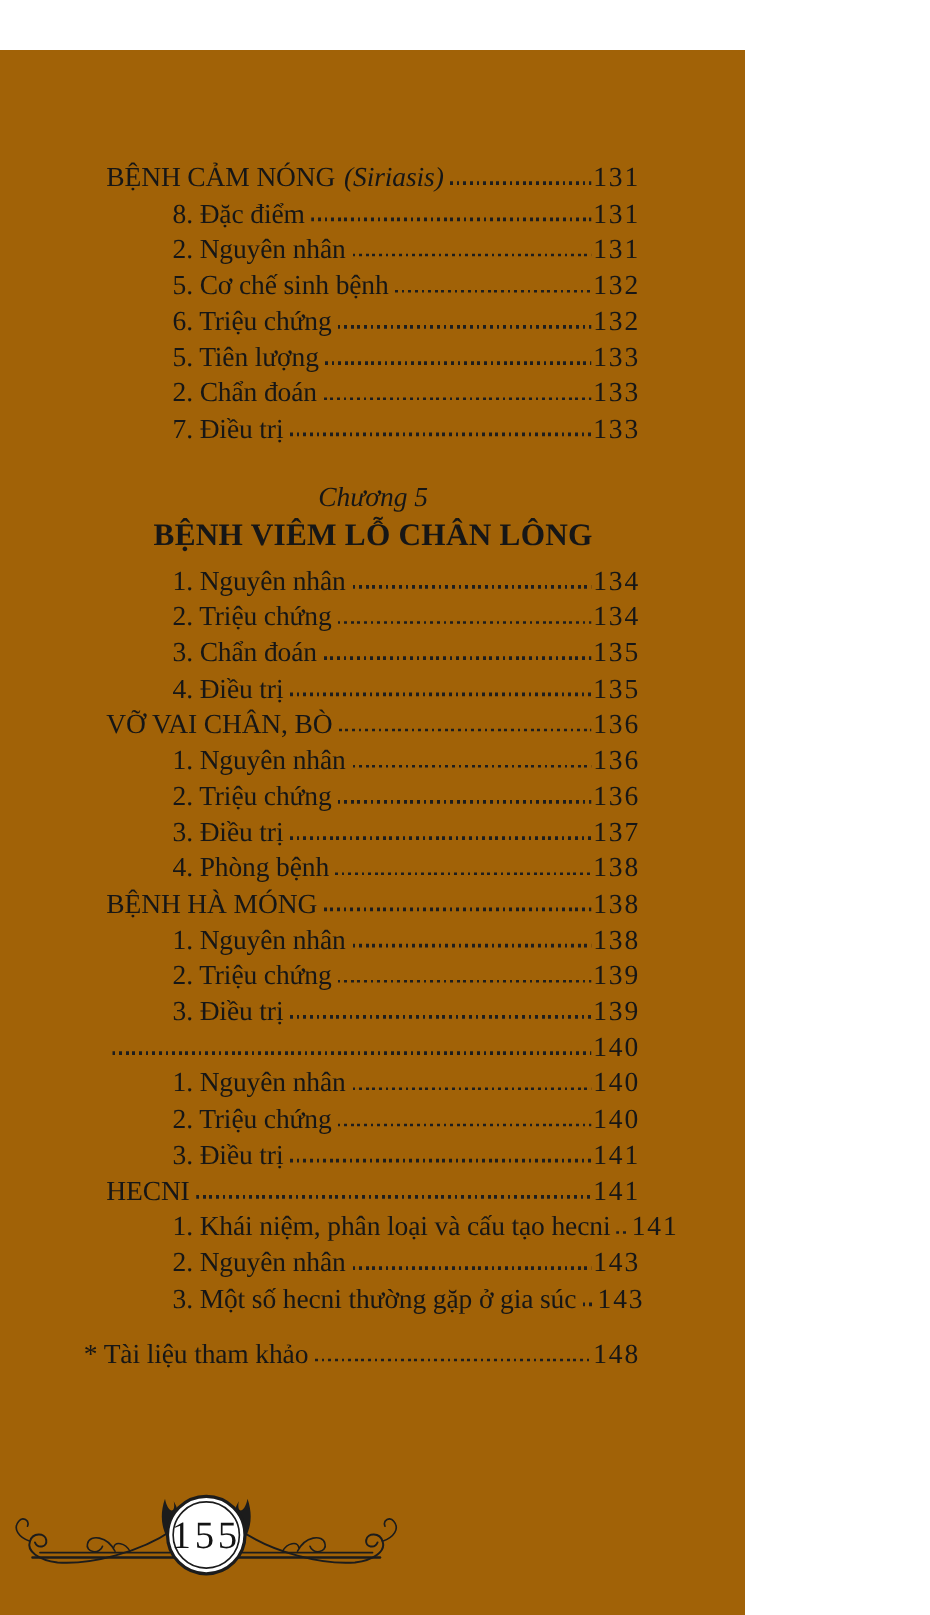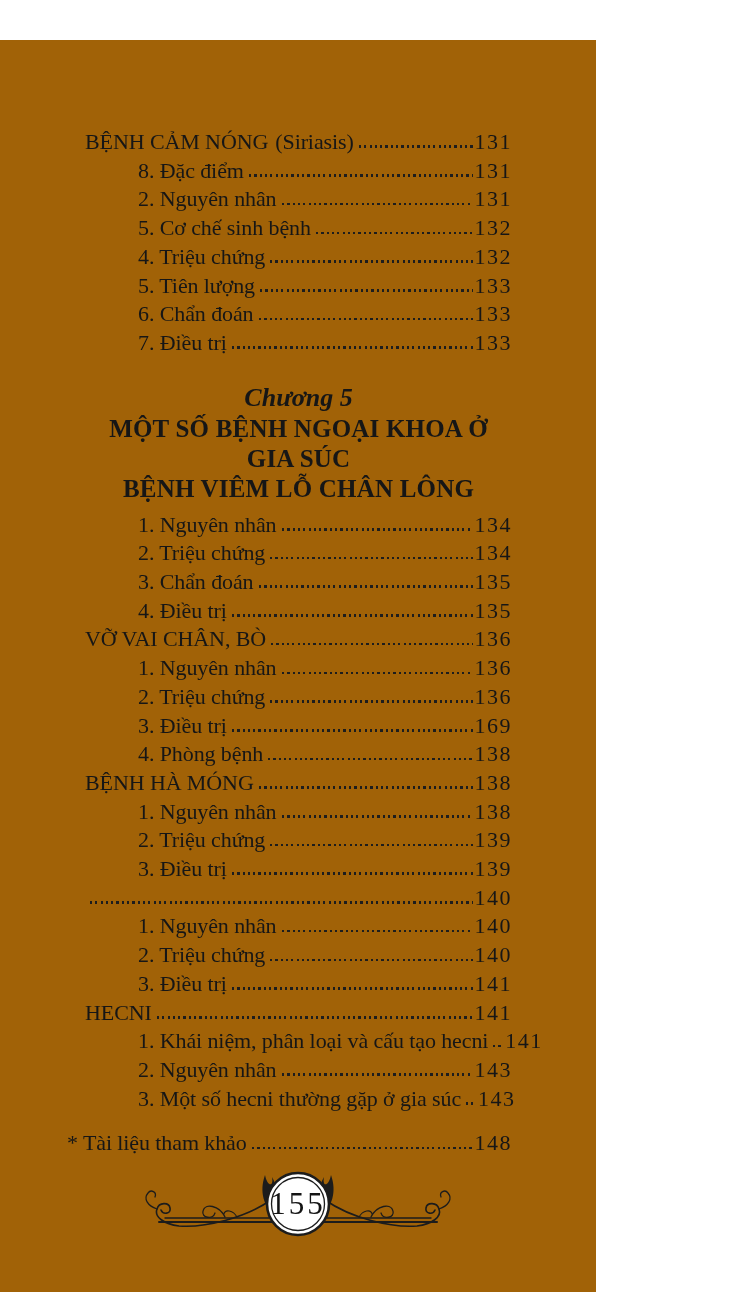--- a/index.html
+++ b/index.html
@@ -30,58 +30,57 @@
     align-items: baseline;
     font-size: 22px;
     line-height: 28.7px;
     letter-spacing: -0.1px;
     white-space: nowrap;
   }
   .toc-row.sub { padding-left: 53px; }
   .toc-row.outdent { margin-left: -18px; justify-content: space-between; }
   .toc-row.gap-before { margin-top: 16px; }
   .toc-row .label { flex: 0 0 auto; }
-  .toc-row .label-italic { margin-left: 7px; flex: 0 0 auto; }
+  .toc-row .label-italic { font-style: italic; margin-left: 7px; flex: 0 0 auto; }
   .leader {
     flex: 1 1 auto;
     height: 2.6px;
     margin: 0 2px 0 5px;
     align-self: baseline;
     transform: translateY(-1px);
     background-image: repeating-linear-gradient(to right, #1d1d1d 0 2.2px, transparent 2.2px 5.3px);
     min-width: 10px;
   }
   .pagenum {
     flex: 0 0 auto;
     letter-spacing: 1.5px;
   }
   .chapter-heading {
     text-align: center;
     margin-top: 24px;
     margin-bottom: 7px;
   }
   .chapter-kicker {
-    font-size: 26px;
-    font-weight: bold;
+    font-size: 22px;
+    font-weight: normal;
     font-style: italic;
     line-height: 32px;
   }
   .chapter-title {
     font-size: 25px;
     font-weight: bold;
     line-height: 30px;
     letter-spacing: 0.2px;
   }
   .footer {
     position: absolute;
     left: 0;
     right: 0;
-    top: 1114px;
+    top: 1138px;
     display: flex;
-    justify-content: center;
   }
   .footer svg { display: block; }
   .footer text {
     font-family: "Liberation Serif", "DejaVu Serif", serif;
     font-size: 31px;
     letter-spacing: 3px;
     fill: #141414;
   }
 </style>
 </head>
@@ -106,44 +105,43 @@
           <span class="label">2. Nguyên nhân</span>
           <span class="leader"></span>
           <span class="pagenum">131</span>
         </div>
         <div class="toc-row sub">
           <span class="label">5. Cơ chế sinh bệnh</span>
           <span class="leader"></span>
           <span class="pagenum">132</span>
         </div>
         <div class="toc-row sub">
-          <span class="label">4. Triệu chứng</span>
+          <span class="label">6. Triệu chứng</span>
           <span class="leader"></span>
           <span class="pagenum">132</span>
         </div>
         <div class="toc-row sub">
           <span class="label">5. Tiên lượng</span>
           <span class="leader"></span>
           <span class="pagenum">133</span>
         </div>
         <div class="toc-row sub">
-          <span class="label">6. Chẩn đoán</span>
+          <span class="label">2. Chẩn đoán</span>
           <span class="leader"></span>
           <span class="pagenum">133</span>
         </div>
         <div class="toc-row sub">
           <span class="label">7. Điều trị</span>
           <span class="leader"></span>
           <span class="pagenum">133</span>
         </div>
       </div>
 
     <div class="chapter-heading">
       <div class="chapter-kicker">Chương 5</div>
-      <div class="chapter-title">MỘT SỐ BỆNH NGOẠI KHOA Ở GIA SÚC</div>
       <div class="chapter-title">BỆNH VIÊM LỖ CHÂN LÔNG</div>
     </div>
 
     <div id="toc-bottom">
         <div class="toc-row sub">
           <span class="label">1. Nguyên nhân</span>
           <span class="leader"></span>
           <span class="pagenum">134</span>
         </div>
         <div class="toc-row sub">
@@ -172,21 +170,21 @@
           <span class="pagenum">136</span>
         </div>
         <div class="toc-row sub">
           <span class="label">2. Triệu chứng</span>
           <span class="leader"></span>
           <span class="pagenum">136</span>
         </div>
         <div class="toc-row sub">
           <span class="label">3. Điều trị</span>
           <span class="leader"></span>
-          <span class="pagenum">169</span>
+          <span class="pagenum">137</span>
         </div>
         <div class="toc-row sub">
           <span class="label">4. Phòng bệnh</span>
           <span class="leader"></span>
           <span class="pagenum">138</span>
         </div>
         <div class="toc-row top">
           <span class="label">BỆNH HÀ MÓNG</span>
           <span class="leader"></span>
           <span class="pagenum">138</span>

